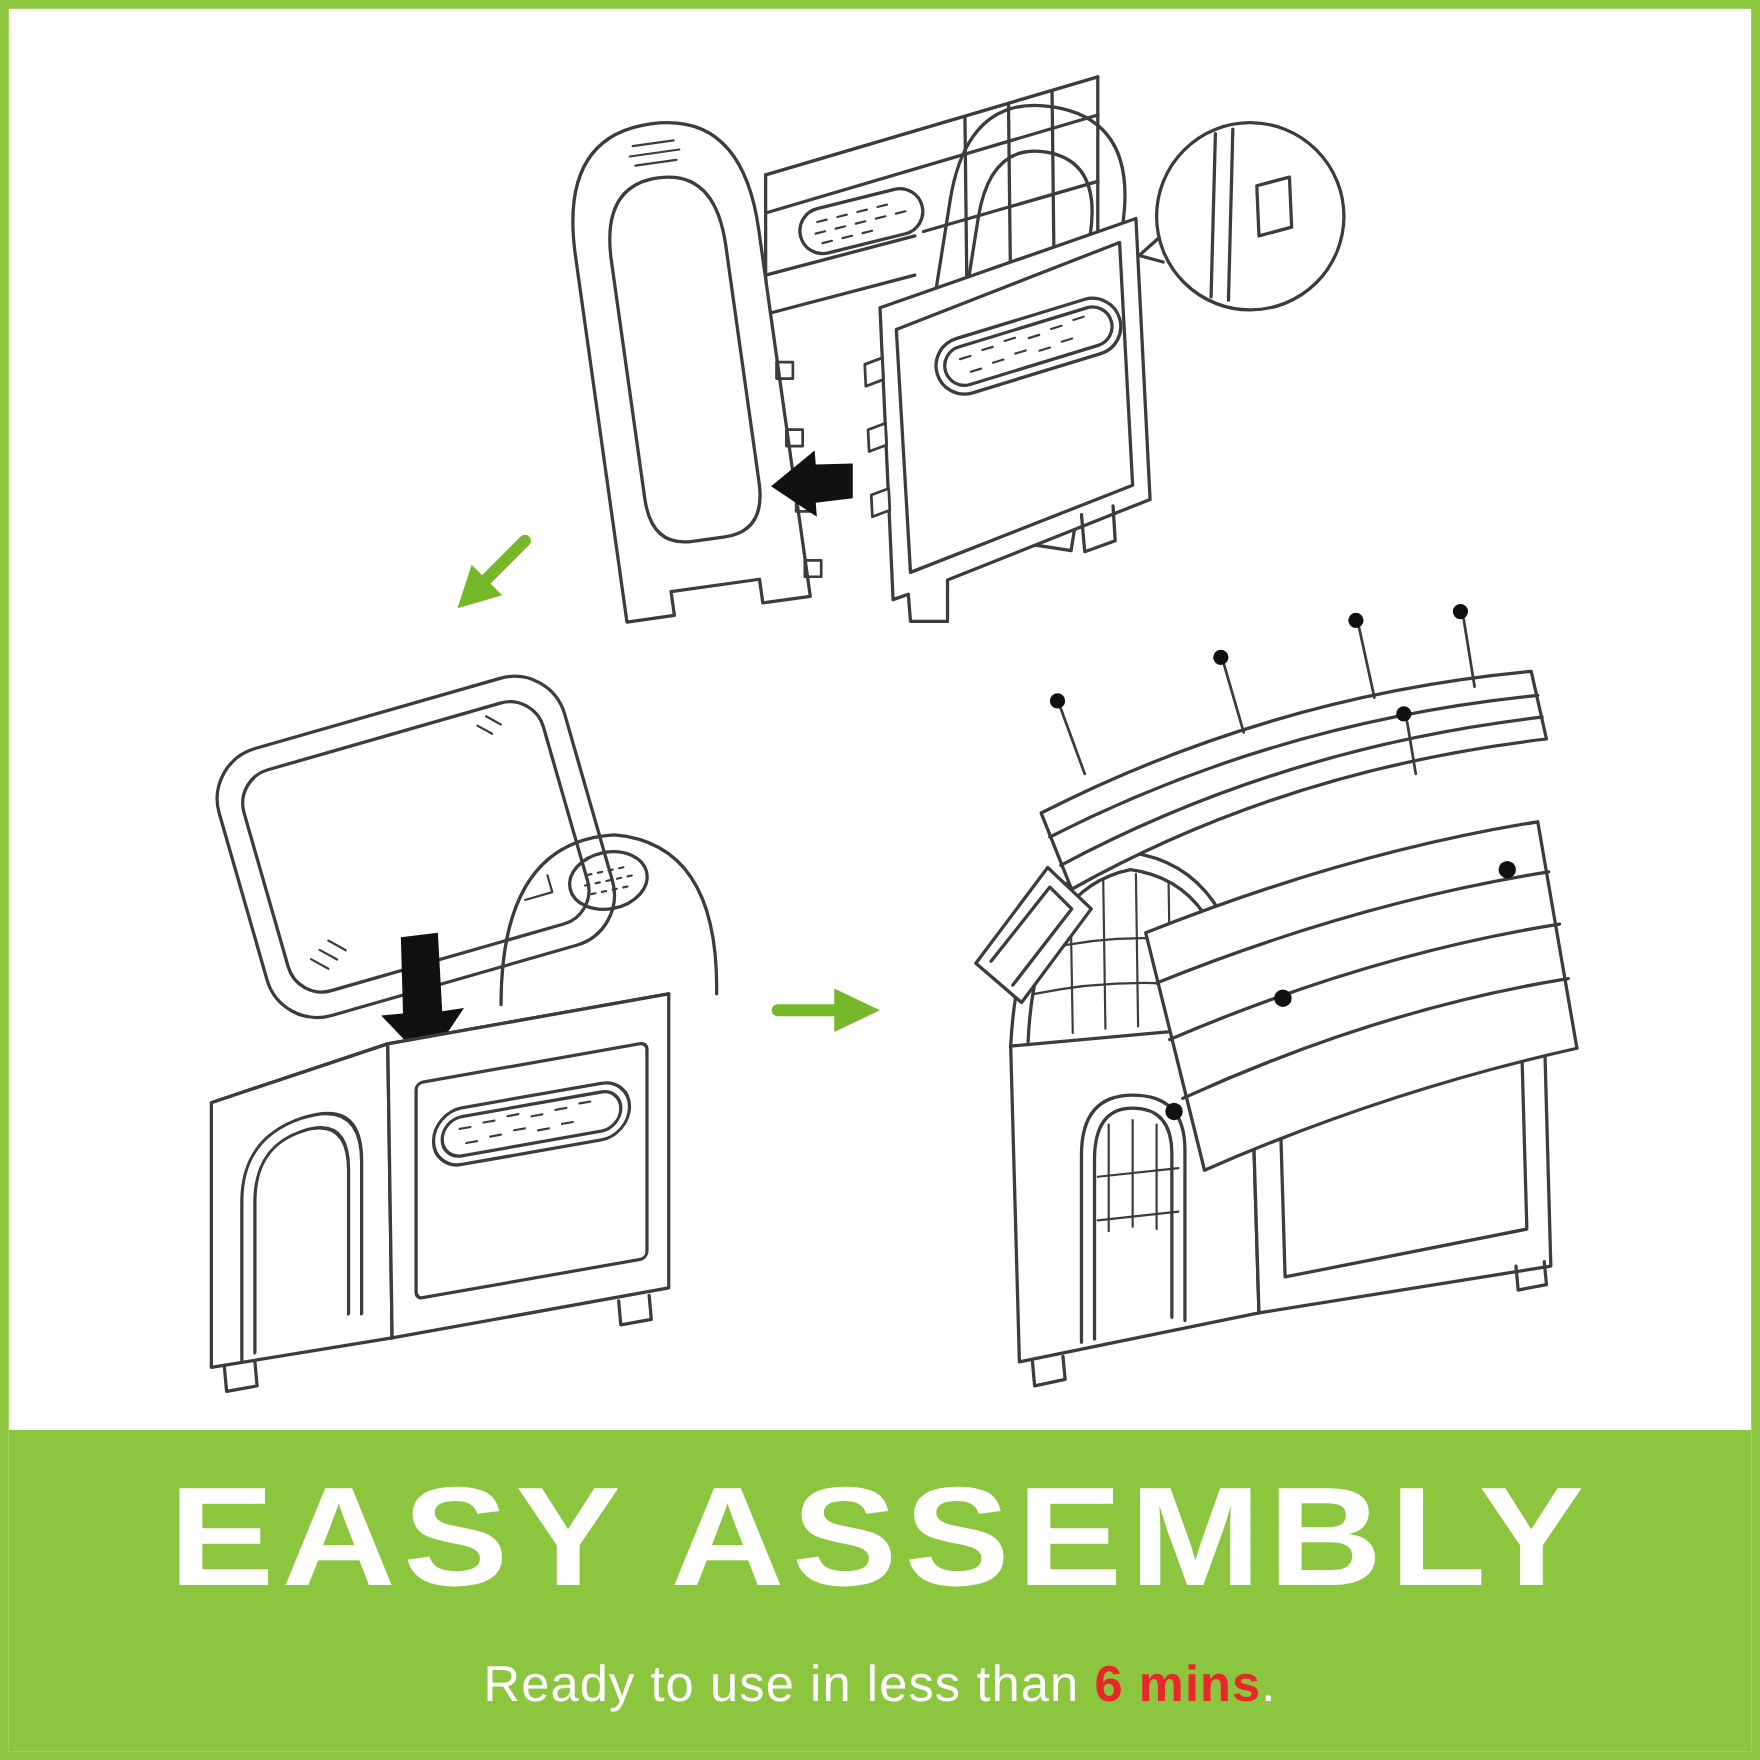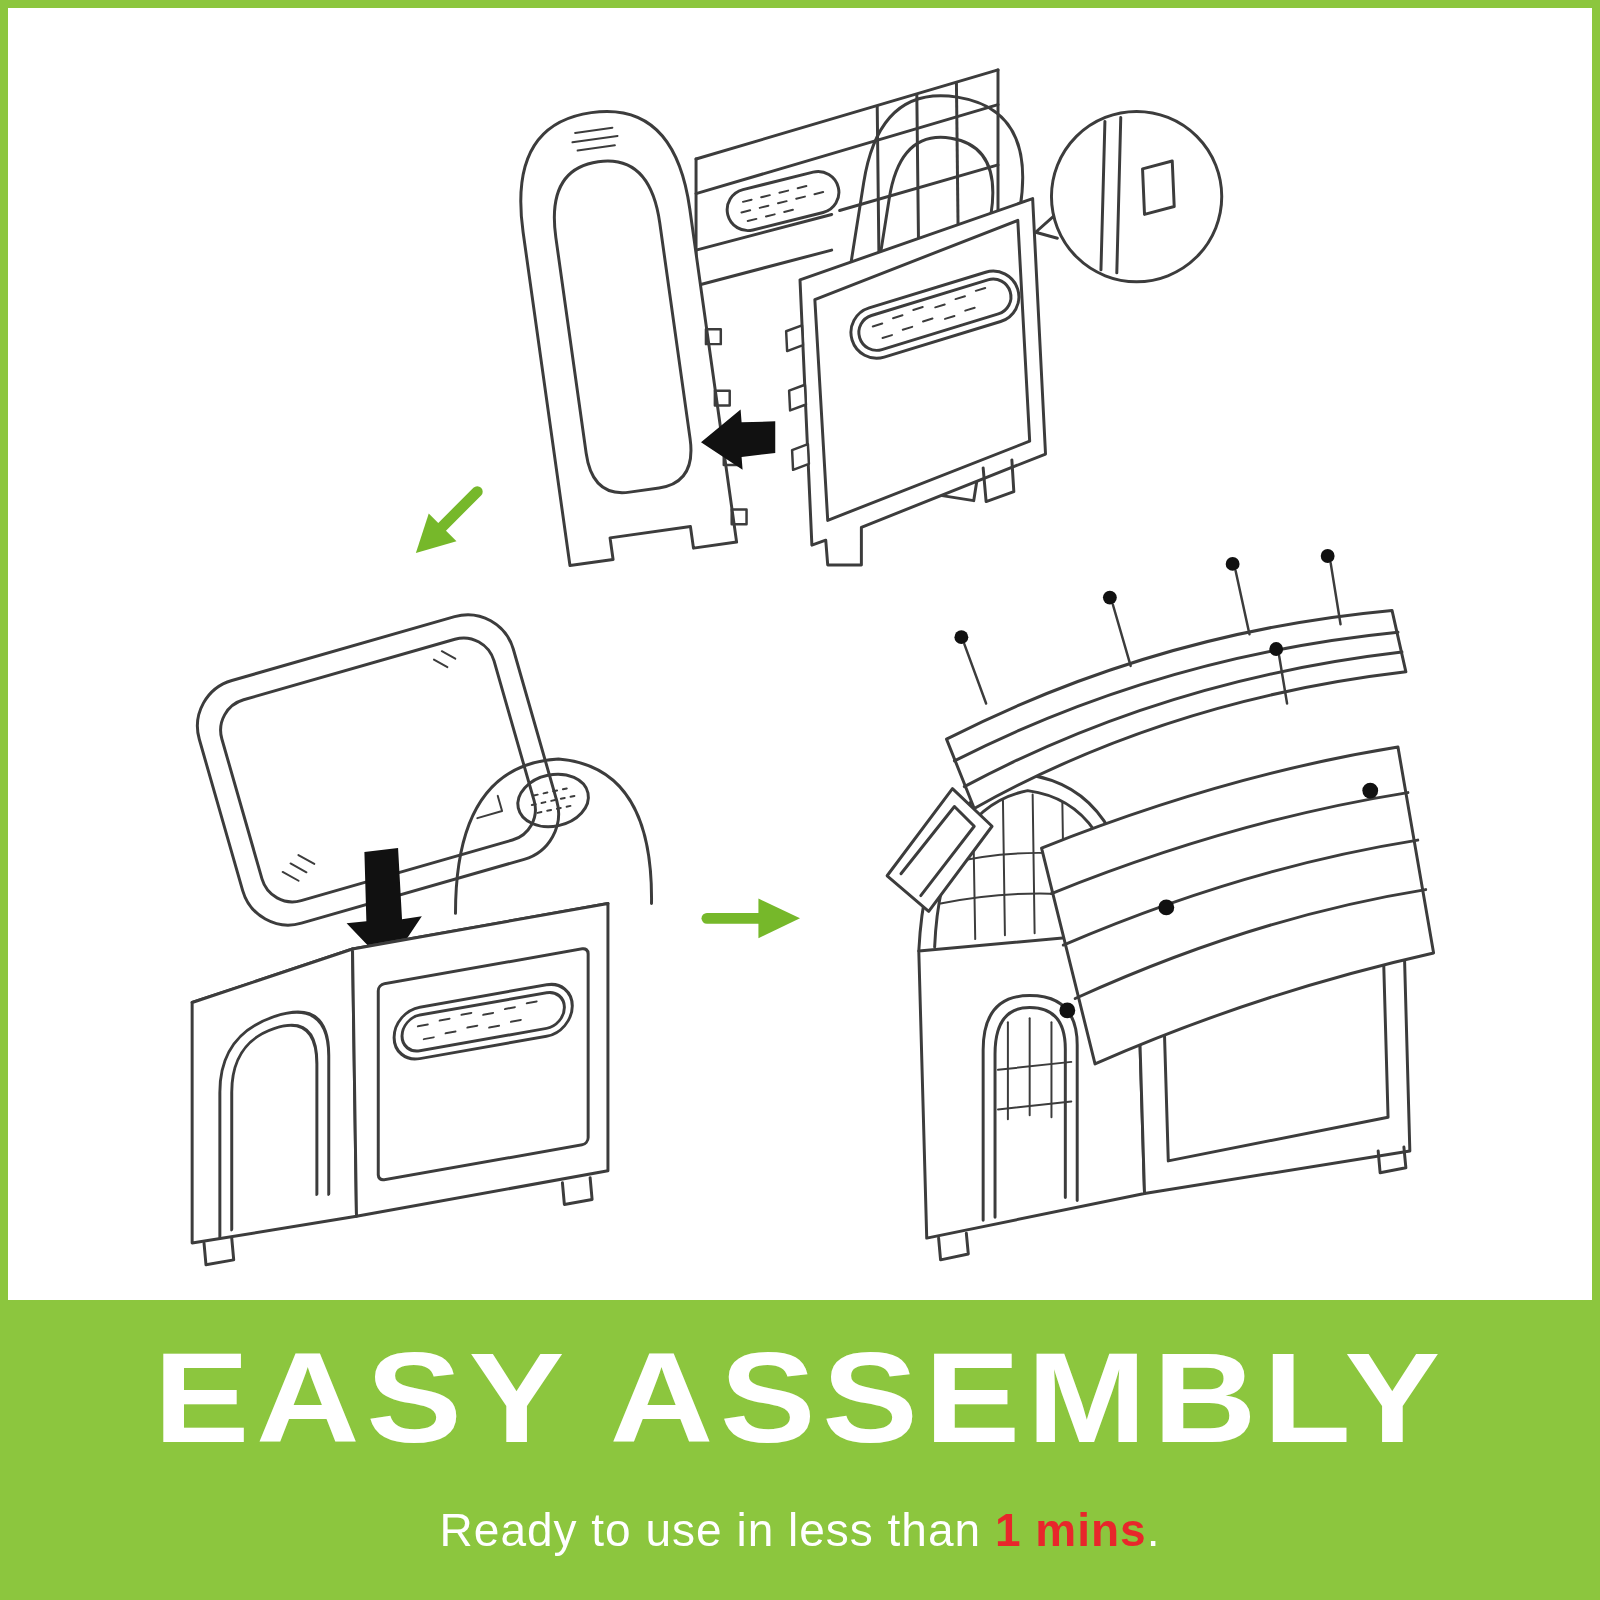--- a/index.html
+++ b/index.html
@@ -257,16 +257,16 @@
             <circle cx="1070" cy="1010" r="8" fill="#111111" stroke="none"></circle>
           </g>
         </g>
 
       </g>
     </svg>
   </div>
 
   <div class="banner">
     <div class="banner-title">EASY ASSEMBLY</div>
-    <div class="banner-subtitle"><span>Ready to use in less than </span><span class="hl">1 mins</span><span>.</span></div>
+    <div class="banner-subtitle"><span>Ready to use in less than </span><span class="hl">6 mins</span><span>.</span></div>
   </div>
 
 </div>
 
 </body></html>

